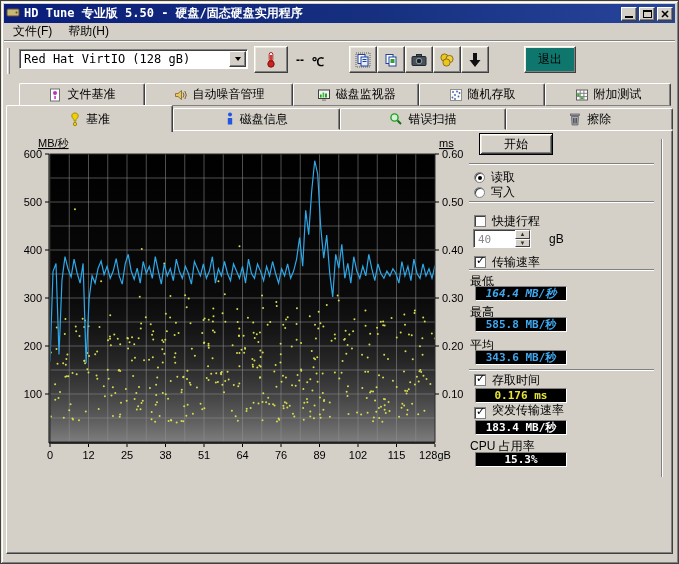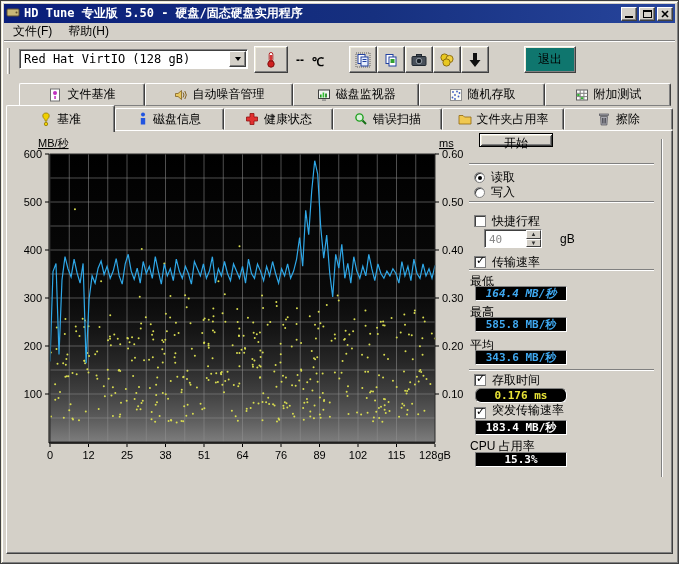--- a/index.html
+++ b/index.html
@@ -50,31 +50,31 @@
   .tab .ticon{display:flex;align-items:center;}
   
   .page{position:absolute;left:5px;top:129px;width:667px;height:424px;background:#D4D0C8;
     border:1px solid;border-color:#fff #404040 #404040 #fff;box-shadow:inset -1px -1px 0 #808080;}
   #bench-chart{position:absolute;left:2px;top:4px;}
   #bench-chart text{font-family:"Liberation Sans",sans-serif;}
   .etched-v{position:absolute;left:654px;top:8px;width:2px;height:338px;border-left:1px solid #808080;border-right:1px solid #fff;}
   
   .side{position:absolute;left:458px;top:2px;width:200px;height:350px;font-size:12px;}
   .side>*{position:absolute;}
-  .start-btn{left:14px;top:0;width:74px;height:14px;background:#D4D0C8;font-size:12px;
+  .start-btn{left:14px;top:0;width:74px;height:22px;background:#D4D0C8;font-size:12px;
     border:1px solid #000;box-shadow:inset 1px 1px 0 #fff,inset -1px -1px 0 #404040,inset 2px 2px 0 #ECE9D8,inset -2px -2px 0 #808080;}
   .sep{left:4px;width:185px;height:2px;border-top:1px solid #808080;border-bottom:1px solid #fff;}
   .ctl-row{left:9px;display:flex;align-items:center;gap:6px;height:14px;}
   .radio{width:11px;height:11px;border-radius:50%;background:#fff;border:1px solid #808080;
     box-shadow:inset 1px 1px 0 #404040;position:relative;flex:0 0 auto;}
   .radio.checked::after{content:"";position:absolute;left:3px;top:3px;width:4px;height:4px;border-radius:50%;background:#000;}
   .checkbox{width:12px;height:12px;background:#fff;border:1px solid #808080;
     box-shadow:inset 1px 1px 0 #404040;position:relative;flex:0 0 auto;}
   .checkbox.checked::after{content:"✓";position:absolute;left:1px;top:-3px;font:bold 11px "DejaVu Sans",sans-serif;color:#000;}
-  .spin-row{left:8px;display:flex;align-items:center;gap:18px;margin-left:11px;}
+  .spin-row{left:8px;display:flex;align-items:center;gap:18px;}
   .spinner{width:58px;height:19px;background:#fff;border:1px solid;border-color:#808080 #fff #fff #808080;
     box-shadow:inset 1px 1px 0 #404040;display:flex;}
   .spin-val{flex:1;font:11px "DejaVu Sans Mono",monospace;color:#888;padding:3px 0 0 4px;}
   .spin-btns{width:15px;display:flex;flex-direction:column;}
   .spin-btns span{flex:1;background:#D4D0C8;border:1px solid;border-color:#fff #404040 #404040 #fff;
     font-size:6px;line-height:6px;text-align:center;color:#303030;overflow:hidden;}
   .stat-label{left:5px;height:13px;}
   .lcd{left:10px;width:92px;height:15px;background:#000;border:1px solid;border-color:#808080 #fff #fff #808080;
     font:bold 11px "DejaVu Sans Mono",monospace;text-align:center;line-height:14px;letter-spacing:0px;white-space:nowrap;}
   .lcd.blue{color:#3FA8F0;}.lcd.yellow{color:#E8E337;}.lcd.white{color:#FFFFFF;}
@@ -249,41 +249,25 @@
           <svg width="10" height="14">
             <circle cx="5" cy="2.5" r="2" fill="#2255E0"></circle>
             <path d="M2.8 6h4.4v6.5H2.8z" fill="#2255E0"></path>
           </svg>
         </span>
       <span>磁盘信息</span>
     </div>
     <div class="tab">
       <span class="ticon">
           <svg width="14" height="14">
-            <path d="M5 1.5h4v3.5h3.5v4H9v3.5H5V9H1.5V5H5z" fill="#E03030" stroke="#901010" stroke-width="0.8"></path>
-          </svg>
-        </span>
-      <span>健康状态</span>
-    </div>
-    <div class="tab">
-      <span class="ticon">
-          <svg width="14" height="14">
             <circle cx="5.5" cy="5.5" r="3.6" fill="#D8F0D8" stroke="#20A020" stroke-width="1.4"></circle>
             <line x1="8.5" y1="8.5" x2="12" y2="12" stroke="#157015" stroke-width="2"></line>
           </svg>
         </span>
       <span>错误扫描</span>
-    </div>
-    <div class="tab" style="flex:1.12;">
-      <span class="ticon">
-          <svg width="14" height="14">
-            <path d="M1 3.5h4l1.5 1.5H13v7H1z" fill="#F0C850" stroke="#906810" stroke-width="0.8"></path>
-          </svg>
-        </span>
-      <span>文件夹占用率</span>
     </div>
     <div class="tab">
       <span class="ticon">
           <svg width="14" height="14">
             <rect x="2.5" y="2" width="9" height="1.6" fill="#A8A8B0" stroke="#505058" stroke-width="0.7"></rect>
             <path d="M3.5 4.5h7l-0.6 8.5H4.1z" fill="#A8A8B0" stroke="#505058" stroke-width="0.7"></path>
             <line x1="5.5" y1="6" x2="5.7" y2="11.5" stroke="#505058"></line>
             <line x1="7" y1="6" x2="7" y2="11.5" stroke="#505058"></line>
             <line x1="8.5" y1="6" x2="8.3" y2="11.5" stroke="#505058"></line>
           </svg>
@@ -869,21 +853,21 @@
       <div class="stat-label" style="top:171px;">最高</div>
       <div class="lcd blue" style="top:184px;">585.8 MB/秒</div>
       <div class="stat-label" style="top:204px;">平均</div>
       <div class="lcd blue" style="top:217px;">343.6 MB/秒</div>
       <div class="sep" style="top:236px;"></div>
 
       <label class="ctl-row" style="top:240px;">
         <span class="checkbox checked"></span>
         <span>存取时间</span>
       </label>
-      <div class="lcd yellow" style="top:255px;border-radius:6px;">0.176 ms</div>
+      <div class="lcd yellow" style="top:255px;">0.176 ms</div>
 
       <label class="ctl-row" style="top:272px;align-items:flex-end;">
         <span class="checkbox checked"></span>
         <span>突发传输速率</span>
       </label>
       <div class="lcd white" style="top:287px;">183.4 MB/秒</div>
 
       <div class="stat-label" style="top:305px;">CPU 占用率</div>
       <div class="lcd white" style="top:319px;">15.3%</div>
     </div>

